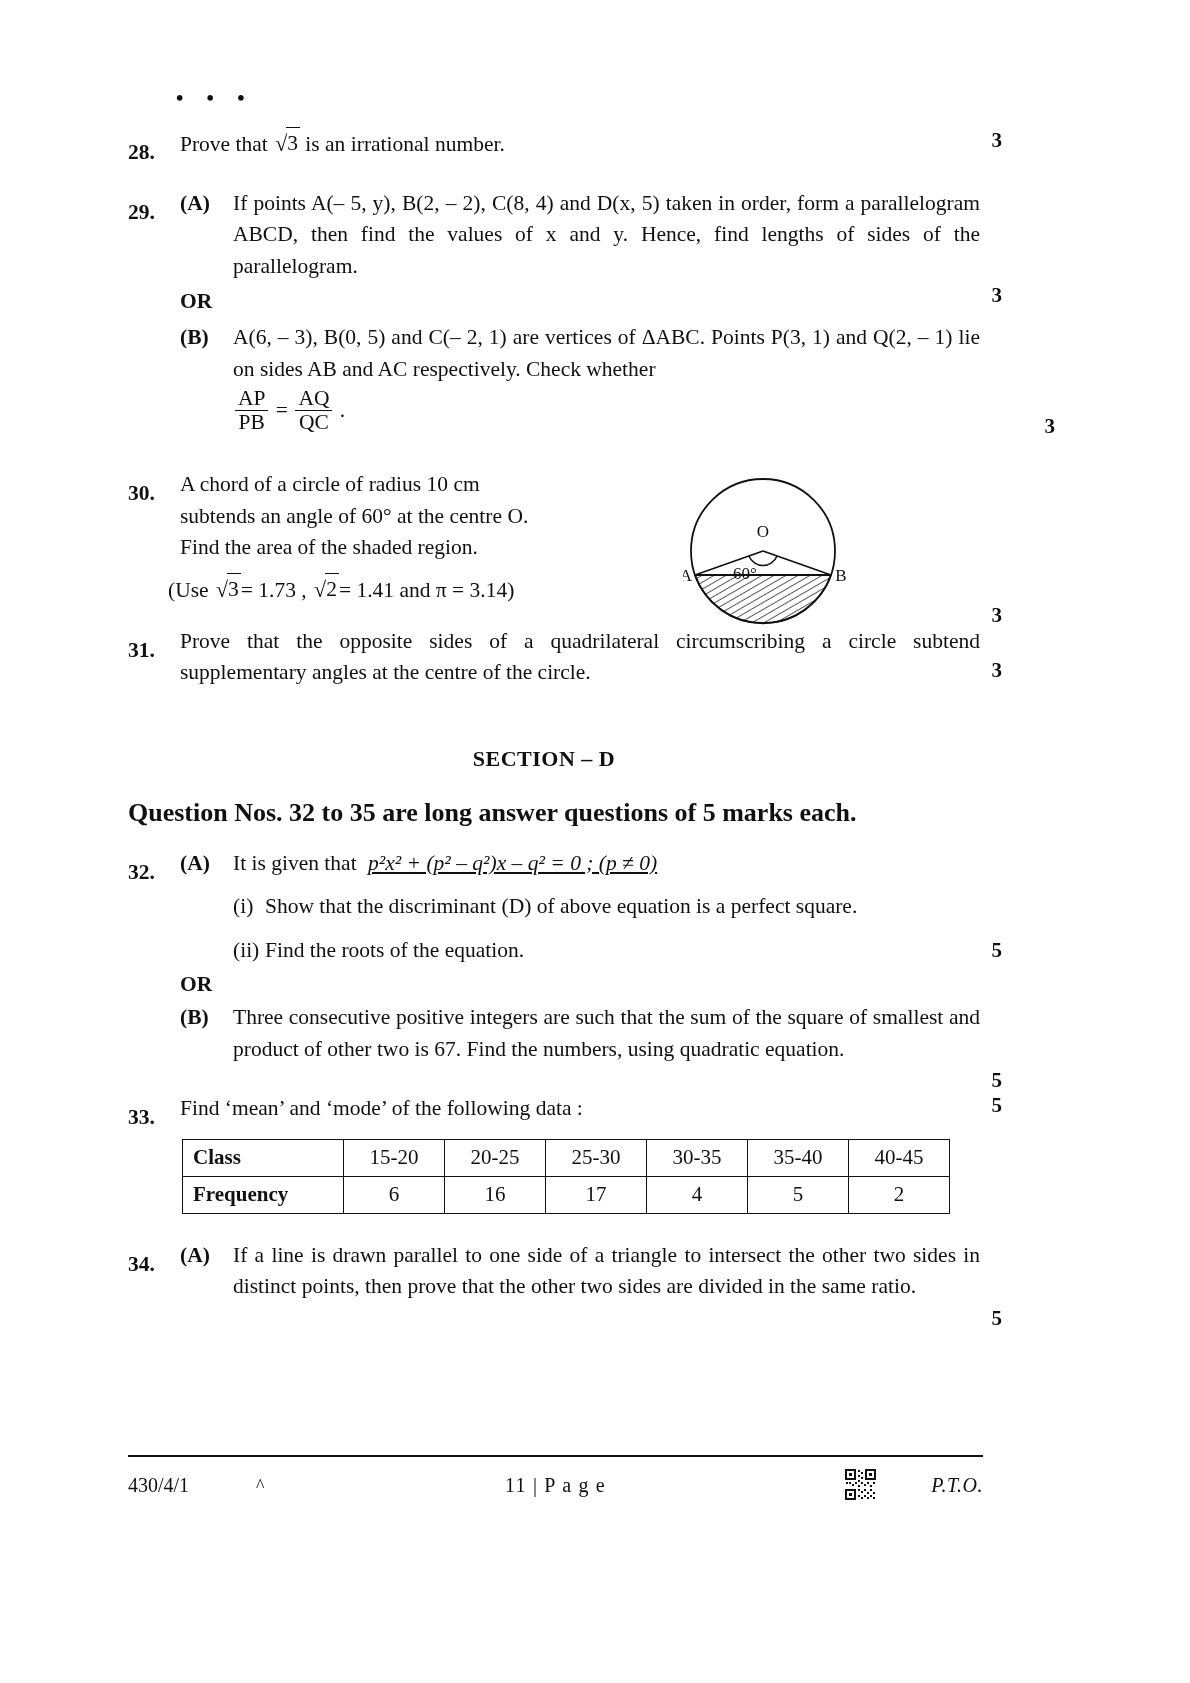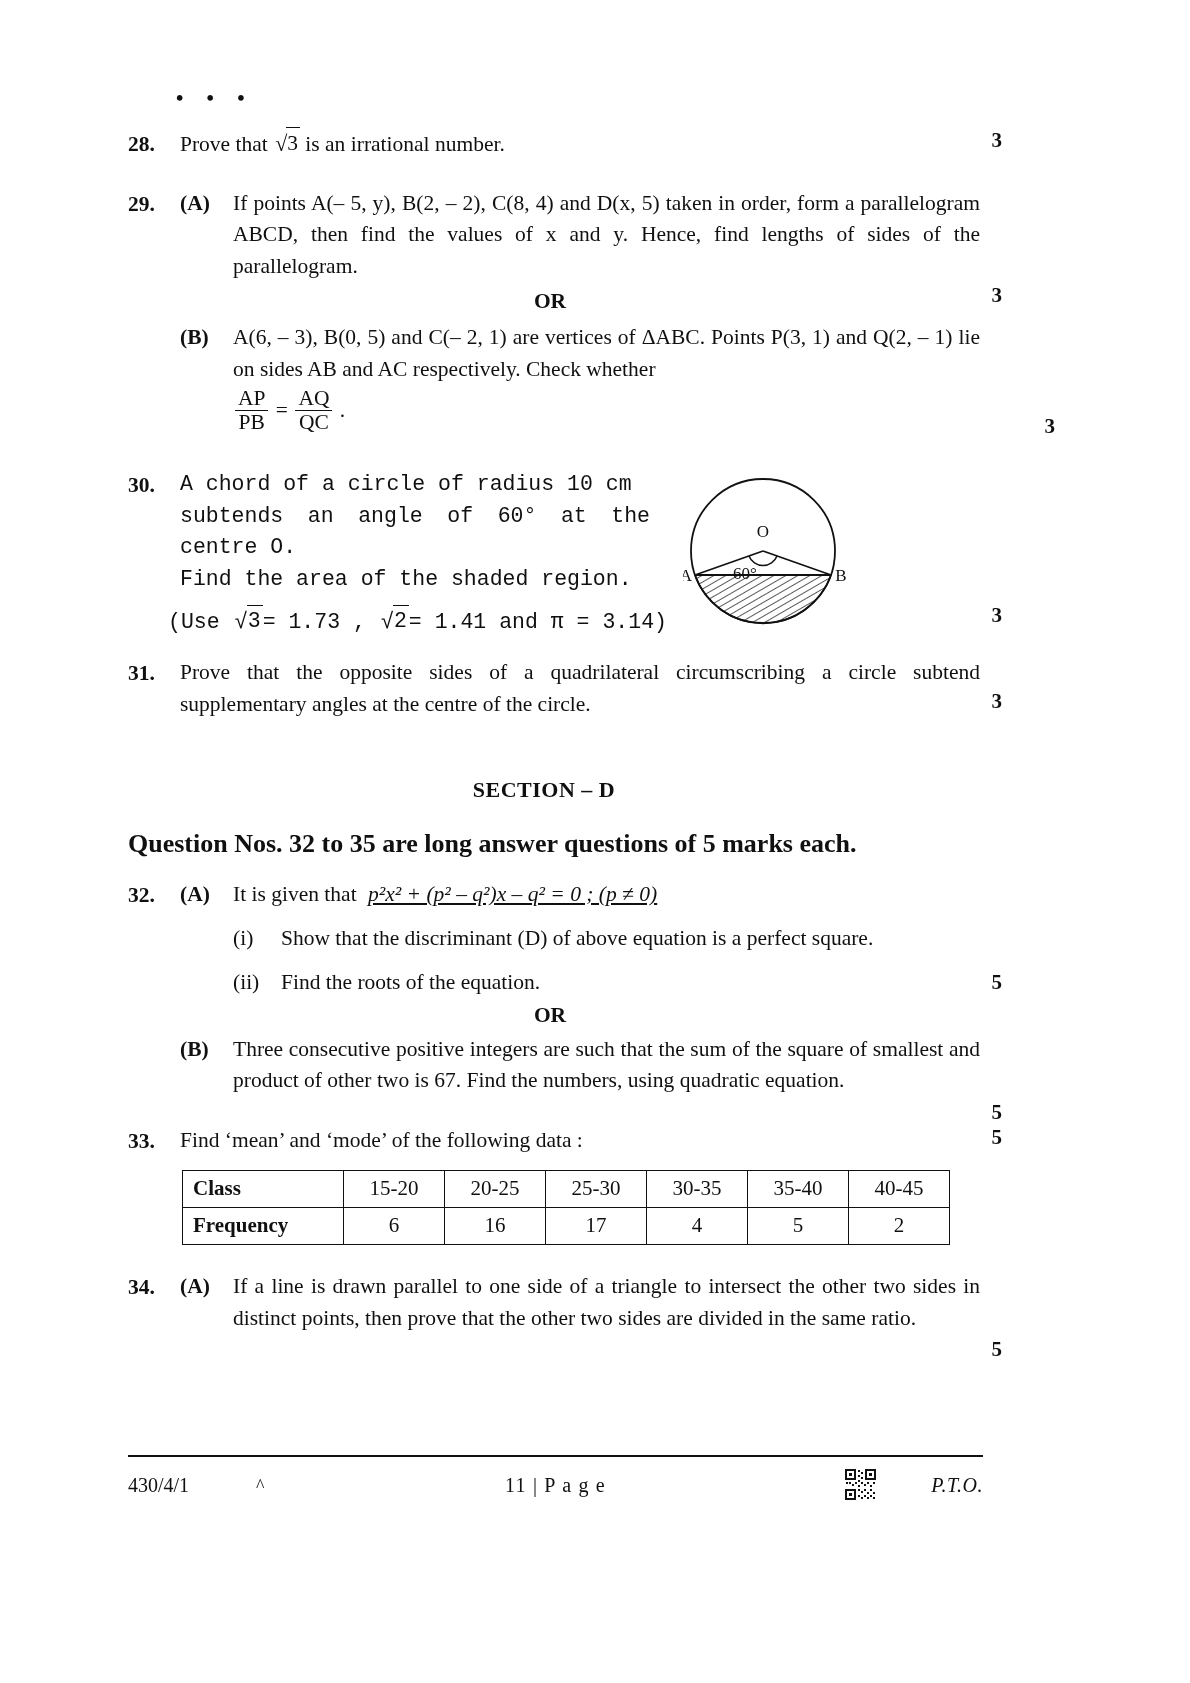--- a/index.html
+++ b/index.html
@@ -36,21 +36,21 @@
     margin: 0 0 4px 48px;
     font-weight: 700;
   }
   .q {
     position: relative;
     margin-top: 19px;
   }
   .qnum {
     position: absolute;
     left: 0;
-    top: 4px;
+    top: 12px;
     width: 44px;
     font-weight: 700;
     font-size: 21.5px;
     text-align: left;
   }
   .qbody {
     margin-left: 52px;
     font-size: 21.5px;
     line-height: 1.47;
     text-align: justify;
@@ -77,27 +77,26 @@
     margin-top: 12px;
     margin-left: 53px;
   }
   .romanlabel {
     position: absolute;
     left: 0;
     top: 0;
     font-size: 21.5px;
   }
   .romanbody {
-    margin-left: 48px;
+    margin-left: 32px;
     font-size: 21.5px;
     line-height: 1.47;
     text-align: justify;
   }
   .or {
-    text-align: center;
     font-weight: 700;
     font-size: 21.5px;
     margin-top: 4px;
     margin-right: 60px;
   }
   .sec-head {
     text-align: center;
     font-weight: 700;
     font-size: 22px;
     letter-spacing: 0.5px;
@@ -157,21 +156,21 @@
     margin-left: 53px;
     font-size: 21.5px;
     margin-top: 4px;
     position: relative;
     height: 58px;
   }
 
   
   .q30wrap { position: relative; }
   .q30text { width: 470px; }
-  .q30text .qbody { width: 470px; font-family: Liberation Mono, monospace; }
+  .q30text .qbody { width: 470px; }
   .diagram {
     position: absolute;
     left: 555px;
     top: 6px;
     width: 180px;
     height: 165px;
   }
 
   
   table.data {

